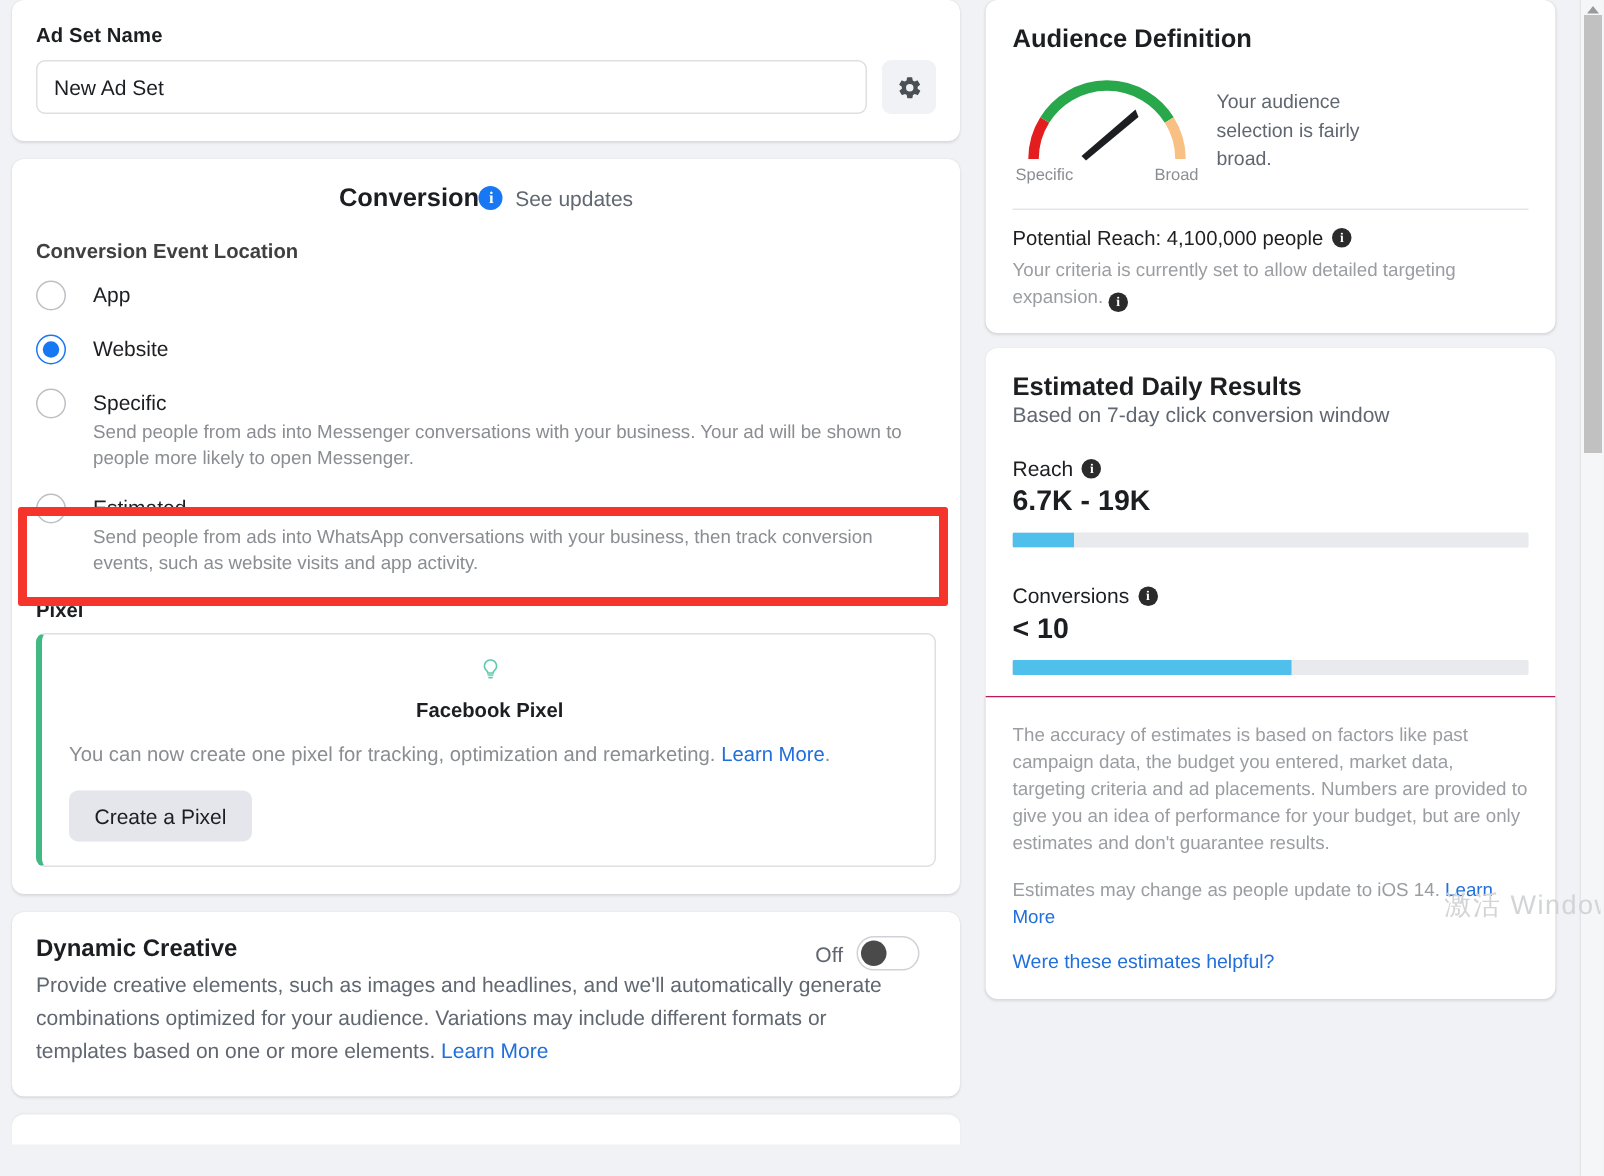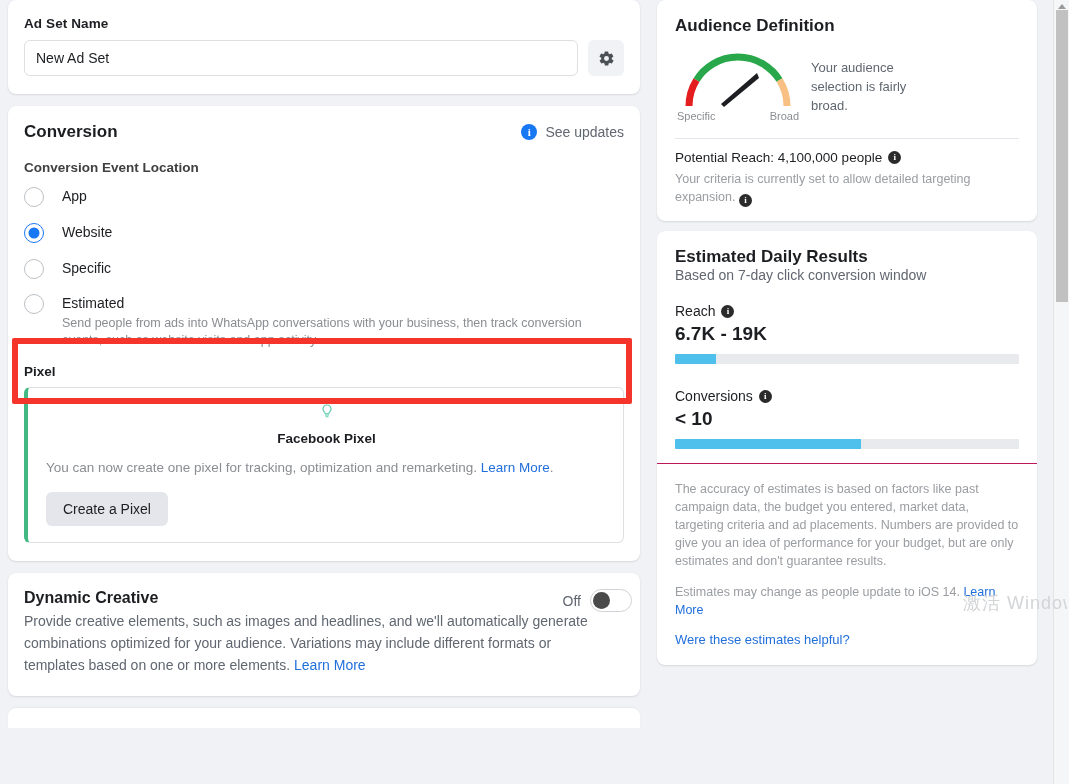--- a/index.html
+++ b/index.html
@@ -58,21 +58,21 @@
     border: none;
     border-radius: 6px;
     display: flex; align-items: center; justify-content: center;
     cursor: pointer;
     padding: 0;
   }
 
   
   .conv-card { padding: 16px 16px 14px 16px; }
   .card-head {
-    display: flex; align-items: center; justify-content: space-between;
+    display: flex; align-items: center; justify-content: center;
     margin-bottom: 18px;
   }
   .card-title {
     font-size: 17px;
     font-weight: bold;
     color: #1c1e21;
   }
   .see-updates {
     display: flex; align-items: center; gap: 8px;
     color: #606770;
@@ -199,21 +199,21 @@
     margin-bottom: 3px;
   }
   .dyn-text {
     font-size: 14px;
     color: #606770;
     line-height: 22px;
     max-width: 578px;
   }
   .toggle-wrap {
     position: absolute;
-    right: 8px; top: 16px;
+    right: 27px; top: 16px;
     display: flex; align-items: center; gap: 9px;
   }
   .toggle-label { font-size: 14px; color: #606770; }
   .toggle {
     width: 42px; height: 23px;
     border-radius: 12px;
     background: #fff;
     border: 1px solid #cfd2d6;
     position: relative;
     cursor: pointer;
@@ -419,20 +419,21 @@
         <div class="radio checked"></div>
         <div class="radio-body">
           <div class="radio-label">Website</div>
         </div>
       </div>
 
       <div class="radio-row" style="margin-bottom:10px;">
         <div class="radio"></div>
         <div class="radio-body">
           <div class="radio-label">Specific</div>
+          <div class="radio-desc">Send people from ads into Messenger conversations with your business. Your ad will be shown to people more likely to open Messenger.</div>
         </div>
       </div>
 
       <div class="radio-row" style="margin:14px 0 6px 0;">
         <div class="radio"></div>
         <div class="radio-body">
           <div class="radio-label">Estimated</div>
           <div class="radio-desc">Send people from ads into WhatsApp conversations with your business, then track conversion events, such as website visits and app activity.</div>
         </div>
       </div>

